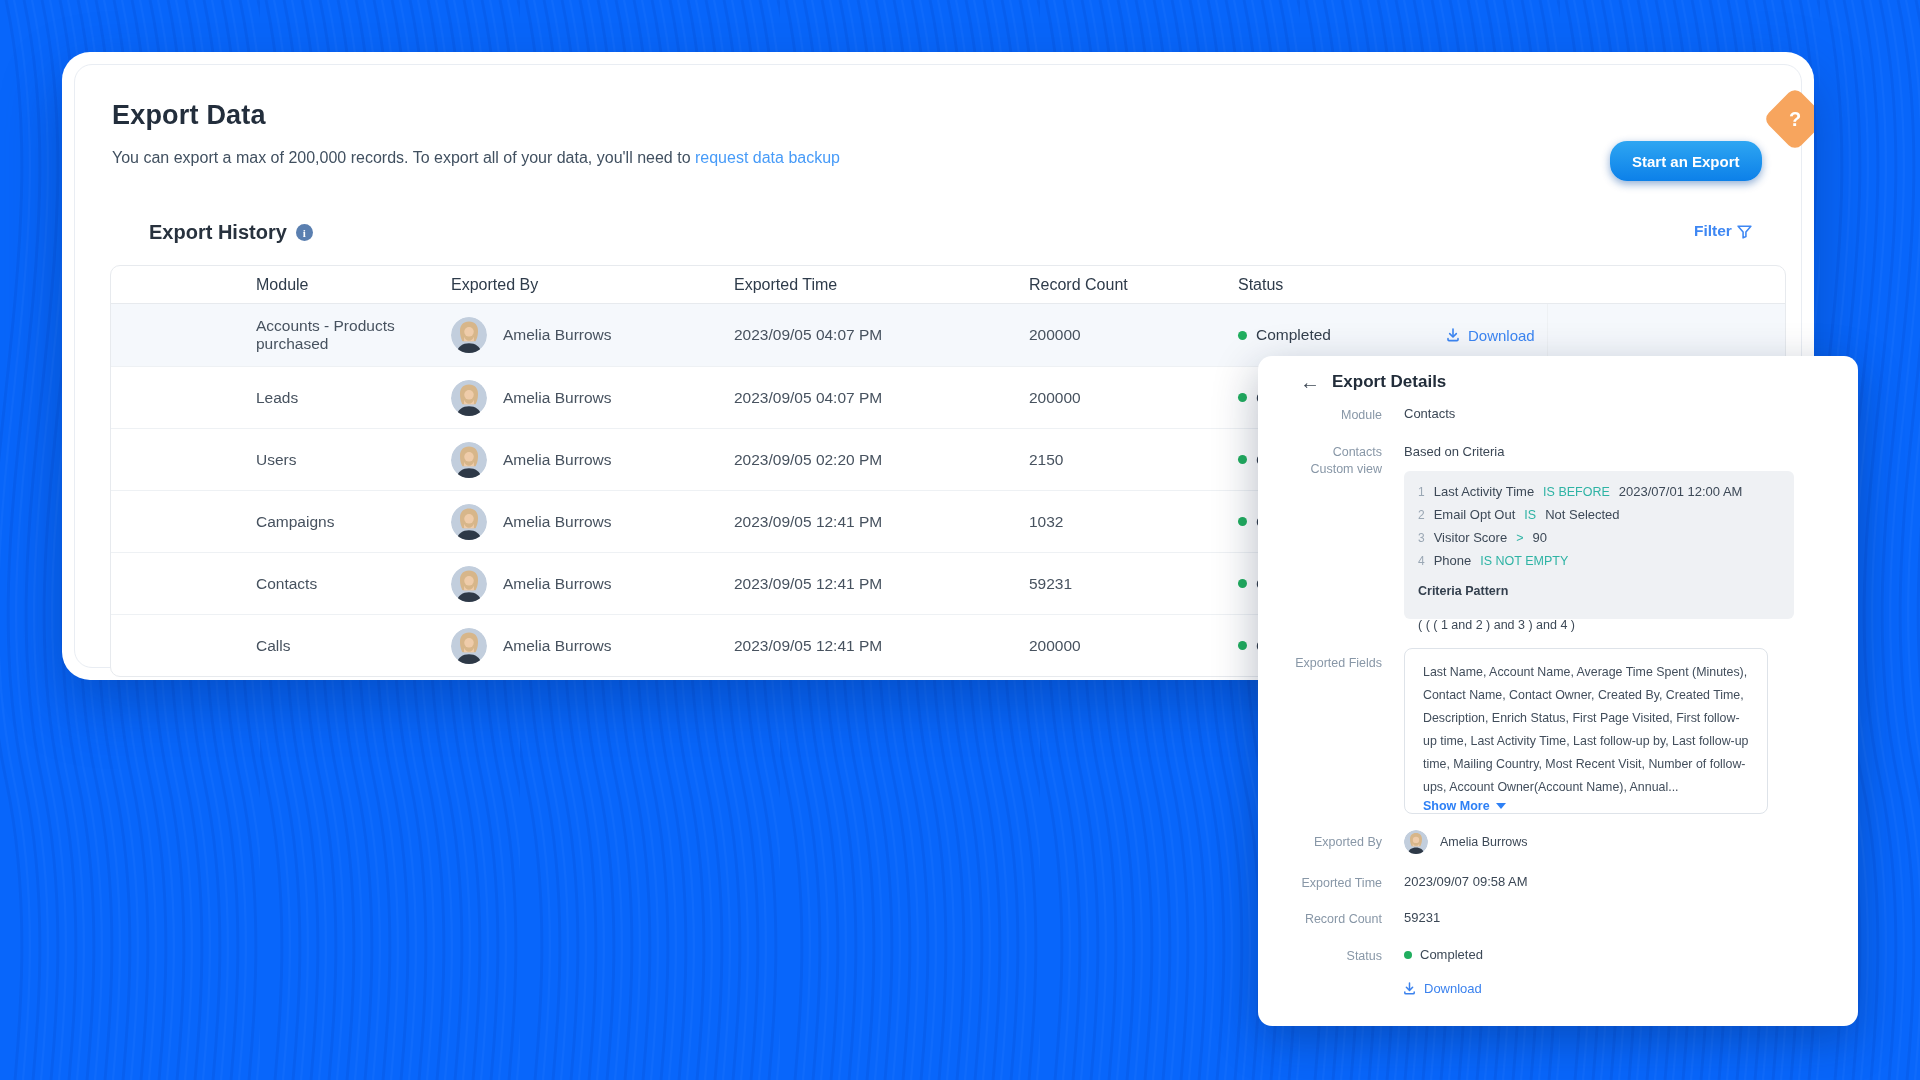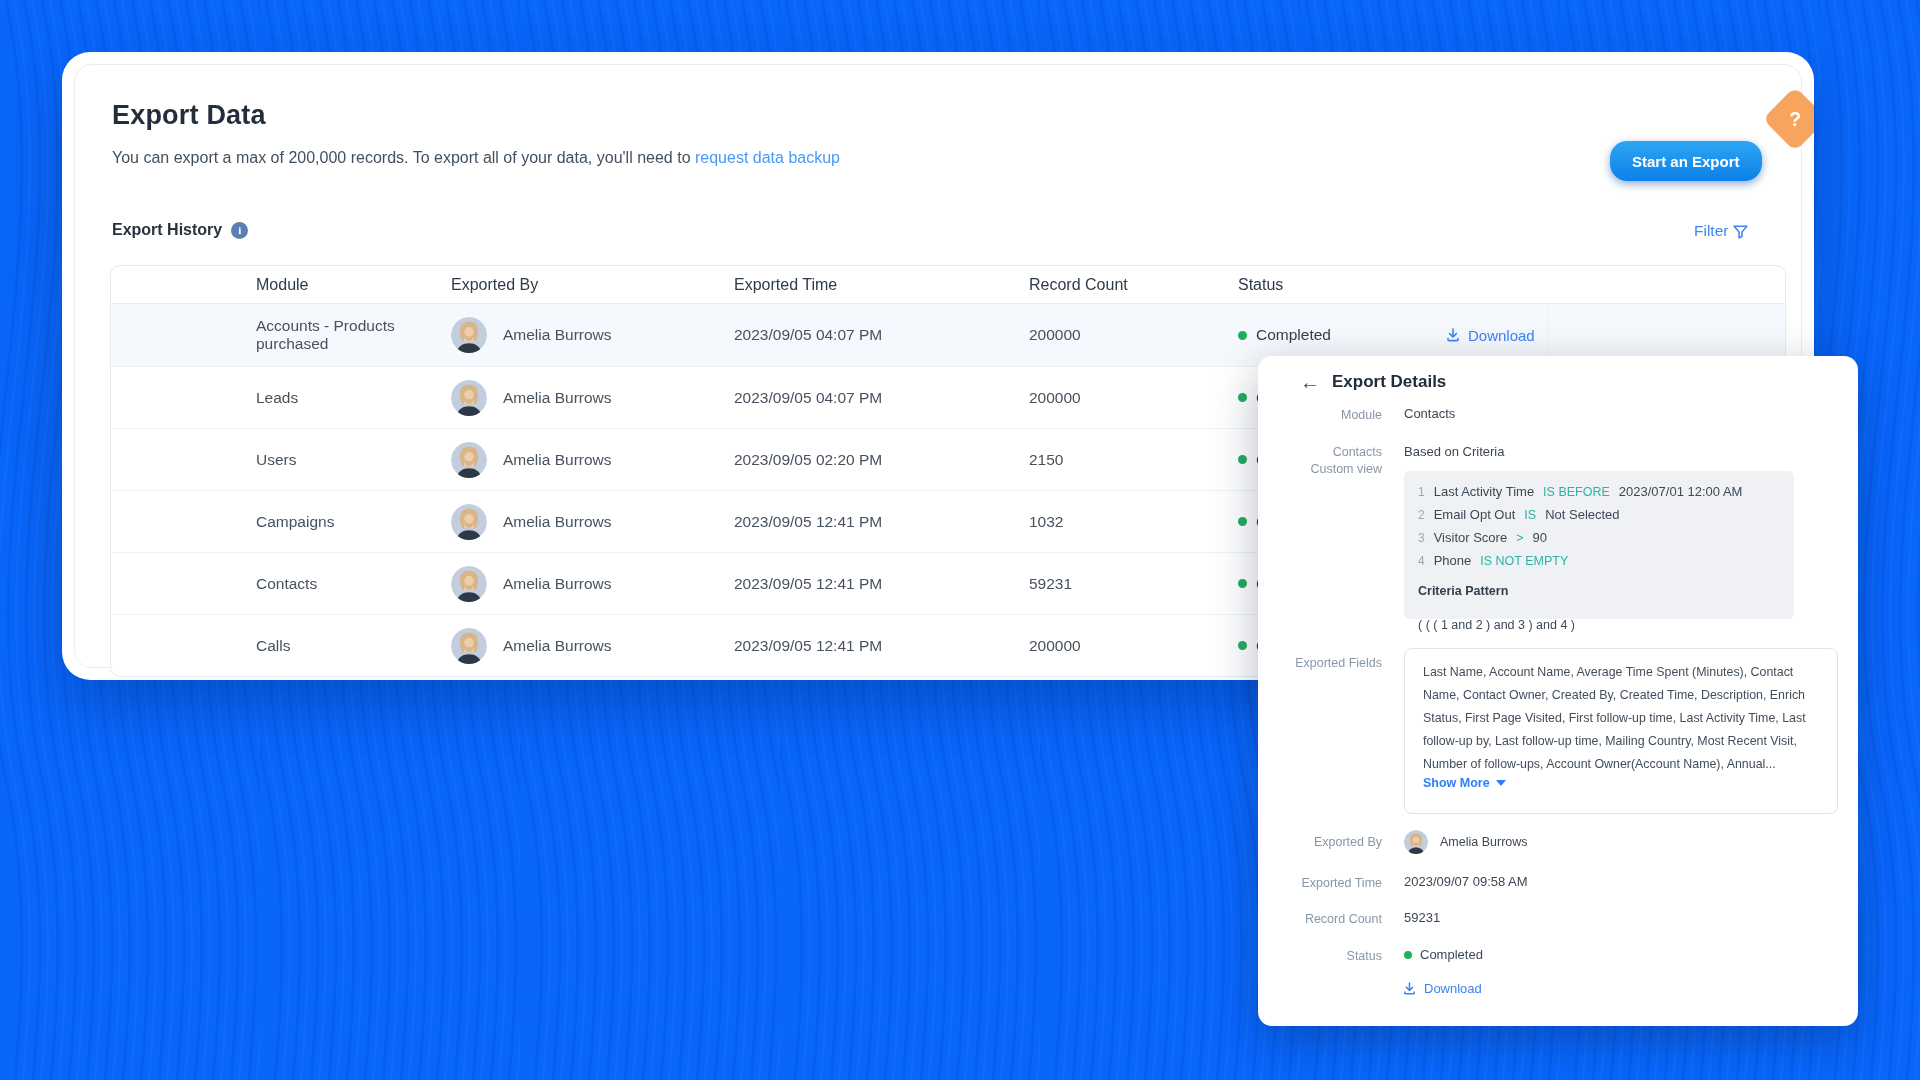--- a/index.html
+++ b/index.html
@@ -22,27 +22,27 @@
     color:#fff; font-size:15px; font-weight:600; font-family:inherit; cursor:pointer;
     box-shadow:0 3px 8px rgba(5,70,160,.45); }
 
   .help-clip { position:absolute; left:1756px; top:88px; width:58px; height:66px; overflow:hidden; }
   .help-diamond { position:absolute; left:16px; top:8px; width:46px; height:46px; background:#f7a55e;
     border-radius:9px; transform:rotate(45deg); cursor:pointer; }
   .help-q { position:absolute; left:0; top:0; width:46px; height:46px; transform:rotate(-45deg);
     display:flex; align-items:center; justify-content:center; color:#fff; font-size:20px; font-weight:700; }
 
   .history-head { position:absolute; left:112px; top:221px; display:flex; align-items:center; gap:9px; }
-  .history-title { font-size:16px; font-weight:700; color:#28323e; }
+  .history-title { font-size:20px; font-weight:700; color:#28323e;margin-left:37px; }
   .info-icon { width:17px; height:17px; border-radius:50%; background:#5a7fb0; color:#fff;
     font-size:11px; font-weight:700; display:flex; align-items:center; justify-content:center;
     font-family:"Liberation Serif", serif; cursor:pointer; }
 
   .filter { position:absolute; left:1694px; top:222px; display:flex; align-items:center; gap:4px;
-    color:#3e87f3; font-size:15.5px; cursor:pointer; }
+    color:#3e87f3; font-size:15.5px; cursor:pointer;font-weight:bold; }
 
   
   .table { position:absolute; left:110px; top:265px; width:1676px; background:#fff;
     border:1px solid #e7eaee; border-radius:10px; overflow:hidden; }
   .trow { display:grid; grid-template-columns:340px 280px 295px 212px 207px 103px 1fr; align-items:center; }
   .thead { height:38px; border-bottom:1px solid #e7eaee; }
   .thead .cell { font-size:16px; font-weight:500; color:#2e3b4a; }
   .tr { height:62px; border-top:1px solid #eef1f4; cursor:pointer; }
   .tr:first-of-type { border-top:none; }
   .tr.hl { background:#f5f8fc; }
@@ -70,21 +70,21 @@
   .criteria-box { position:absolute; left:146px; top:115px; width:390px; height:148px;
     background:#eff1f4; border-radius:6px; padding:13px 14px; }
   .crit-row { display:flex; gap:9px; align-items:baseline; font-size:13px; margin-bottom:8px; }
   .crit-num { color:#9aa7b4; font-size:12px; }
   .crit-field { color:#3d4957; }
   .crit-op { color:#2eb3a4; font-size:12.5px; }
   .crit-val { color:#3d4957; }
   .crit-pattern-label { font-size:12.5px; font-weight:700; color:#333f4d; margin-top:16px; }
   .crit-pattern { font-size:12.5px; color:#3d4957; margin-top:20px; }
 
-  .fields-box { position:absolute; left:146px; top:292px; width:434px; height:166px; background:#fff;
+  .fields-box { position:absolute; left:146px; top:292px; width:364px; height:166px; background:#fff;
     border:1px solid #dee3e9; border-radius:8px; padding:12px 18px; }
   .fields-text { font-size:12.4px; line-height:23px; color:#424e5c; }
   .show-more { display:flex; align-items:center; gap:6px; color:#2e80f5; font-size:12.5px; font-weight:600;
     margin-top:0; cursor:pointer; }
   .chev { width:0; height:0; border-left:5px solid transparent; border-right:5px solid transparent;
     border-top:6px solid #2e80f5; }
 
   .d-by { position:absolute; left:146px; top:474px; display:flex; align-items:center; gap:12px; }
   .avatar.sm { width:24px; height:24px; }
   .d-by-name { font-size:12.5px; color:#3d4957; }

